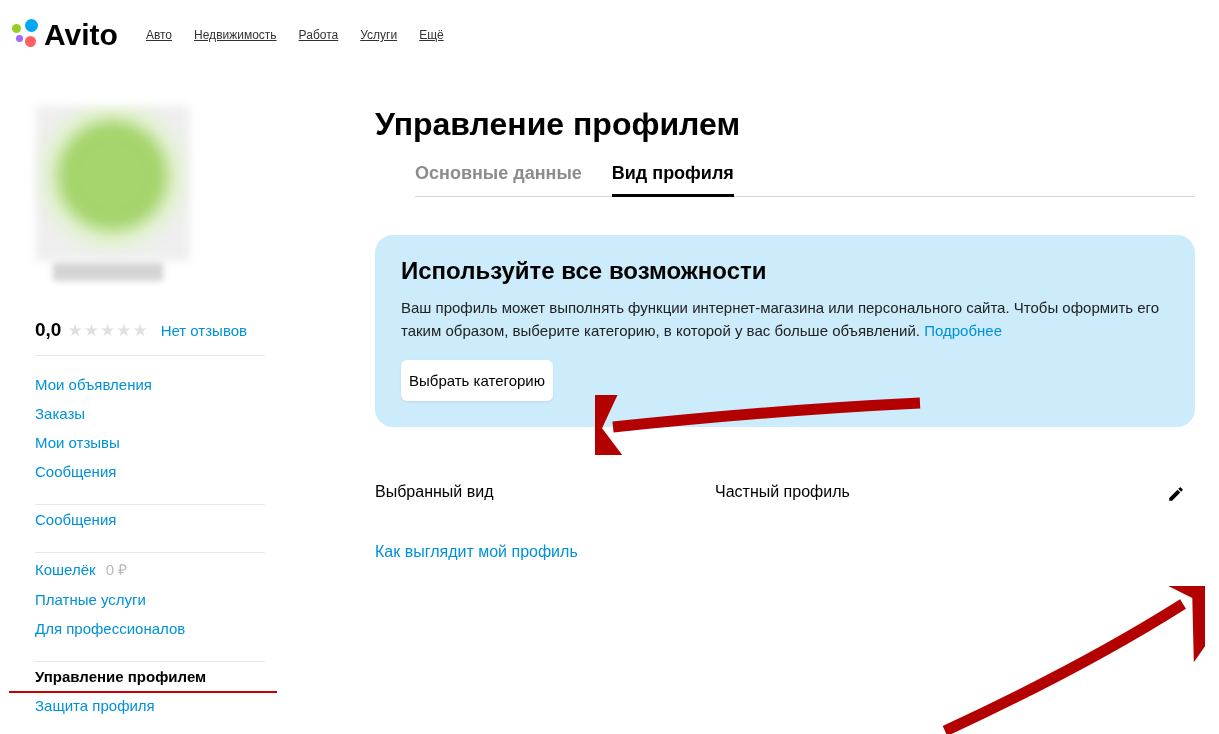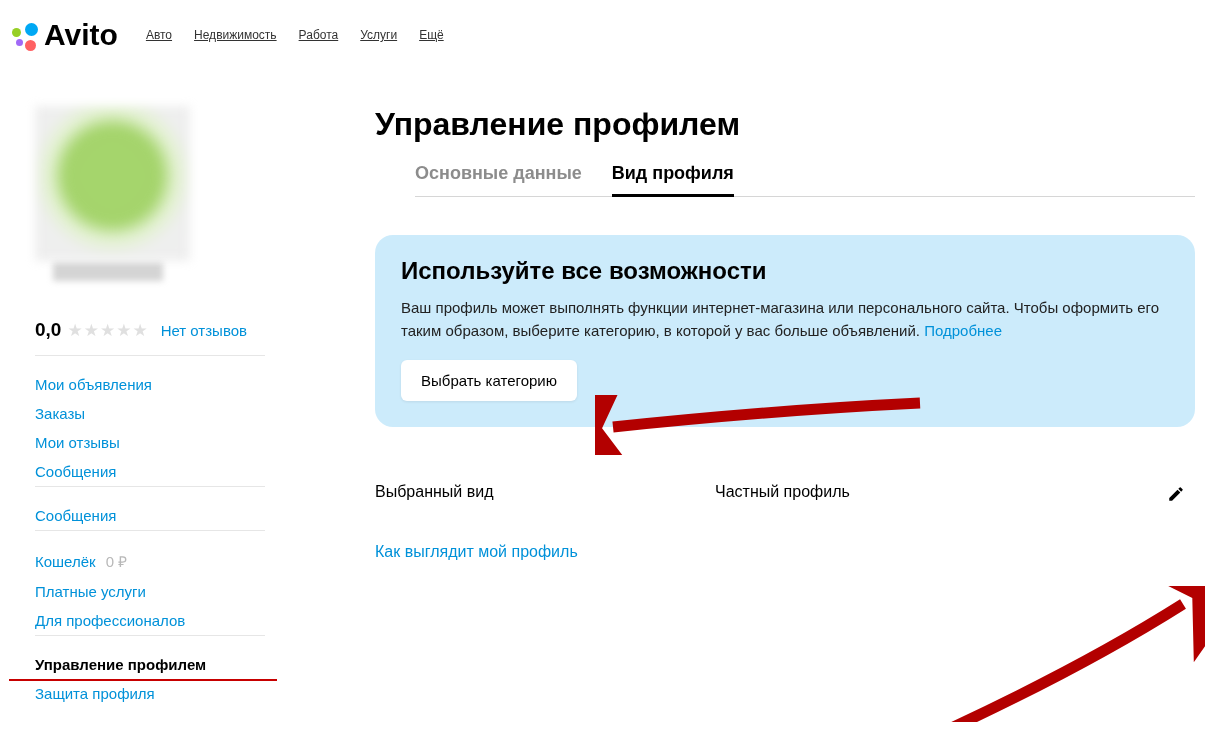--- a/index.html
+++ b/index.html
@@ -12,21 +12,21 @@
 
     
     .header {
       display: flex;
       align-items: center;
       padding: 18px 0 18px 10px;
       gap: 22px;
     }
     .logo {
       display: flex;
-      align-items: flex-end;
+      align-items: flex-start;
       gap: 4px;
       font-size: 30px;
       font-weight: 700;
     }
     .logo-dots { position: relative; width: 30px; height: 30px; }
     .dot { position: absolute; border-radius: 50%; }
     .dot-blue   { width: 13px;  height: 13px;  background: #00a8f4; top: 1px; right: 2px; }
     .dot-green  { width: 9px;  height: 9px;  background: #97cf26; top: 6px; left: 2px; }
     .dot-magenta{ width: 7px;  height: 7px;  background: #a169f7; bottom: 6px; left: 6px; }
     .dot-red    { width: 11px; height: 11px; background: #ff6163; bottom: 1px; right: 4px; }
@@ -56,21 +56,21 @@
       display: flex; align-items: center; gap: 6px;
       padding: 2px 0 14px 0;
       border-bottom: 1px solid #e6e6e6;
       margin-bottom: 14px;
       margin-top: 36px;
     }
     .rating-val { font-size: 19px; font-weight: 700; }
     .stars { color: #e0e0e0; font-size: 17px; letter-spacing: 1px; }
     .reviews-link { color: #0091d9; font-size: 15px; margin-left: 6px; cursor: pointer; }
 
-    .side-group { padding-bottom: 0; border-bottom: 1px solid #e6e6e6; margin-bottom: 14px; }
+    .side-group { padding-bottom: 18px; border-bottom: 1px solid #e6e6e6; }
     .side-group.last { border-bottom: none; }
     .side-item {
       display: block; font-size: 15px; color: #0091d9; cursor: pointer; padding: 6px 0;
     }
     .side-item.active { color: #000; font-weight: 700; position: relative; }
     .side-item.active::after {
       content: ""; position: absolute; left: -26px; right: -12px; bottom: -2px;
       height: 2px; background: #c70000;
     }
     .side-value { color: #b8b8b8; font-size: 15px; margin-left: 6px; }
@@ -87,21 +87,21 @@
       border-radius: 18px;
       padding: 22px 26px 26px;
       position: relative;
       margin-bottom: 56px;
     }
     .promo-title { font-size: 24px; font-weight: 700; margin-bottom: 12px; }
     .promo-text { font-size: 15px; line-height: 1.5; color: #222; }
     .promo-more { color: #0091d9; font-size: 15px; cursor: pointer; }
     .promo-btn {
       display: inline-block; background: #fff; border: none; border-radius: 6px;
-      padding: 12px 20px; font-size: 15px; font-weight: 400; margin-top: 18px;
+      padding: 12px 8px; font-size: 15px; font-weight: 400; margin-top: 18px;
       box-shadow: 0 1px 3px rgba(0,0,0,0.08); cursor: pointer;
     }
 
     .row {
       display: flex; align-items: flex-end;
       font-size: 16px;
       margin-bottom: 42px;
       position: relative;
     }
     .row-label { width: 340px; }

